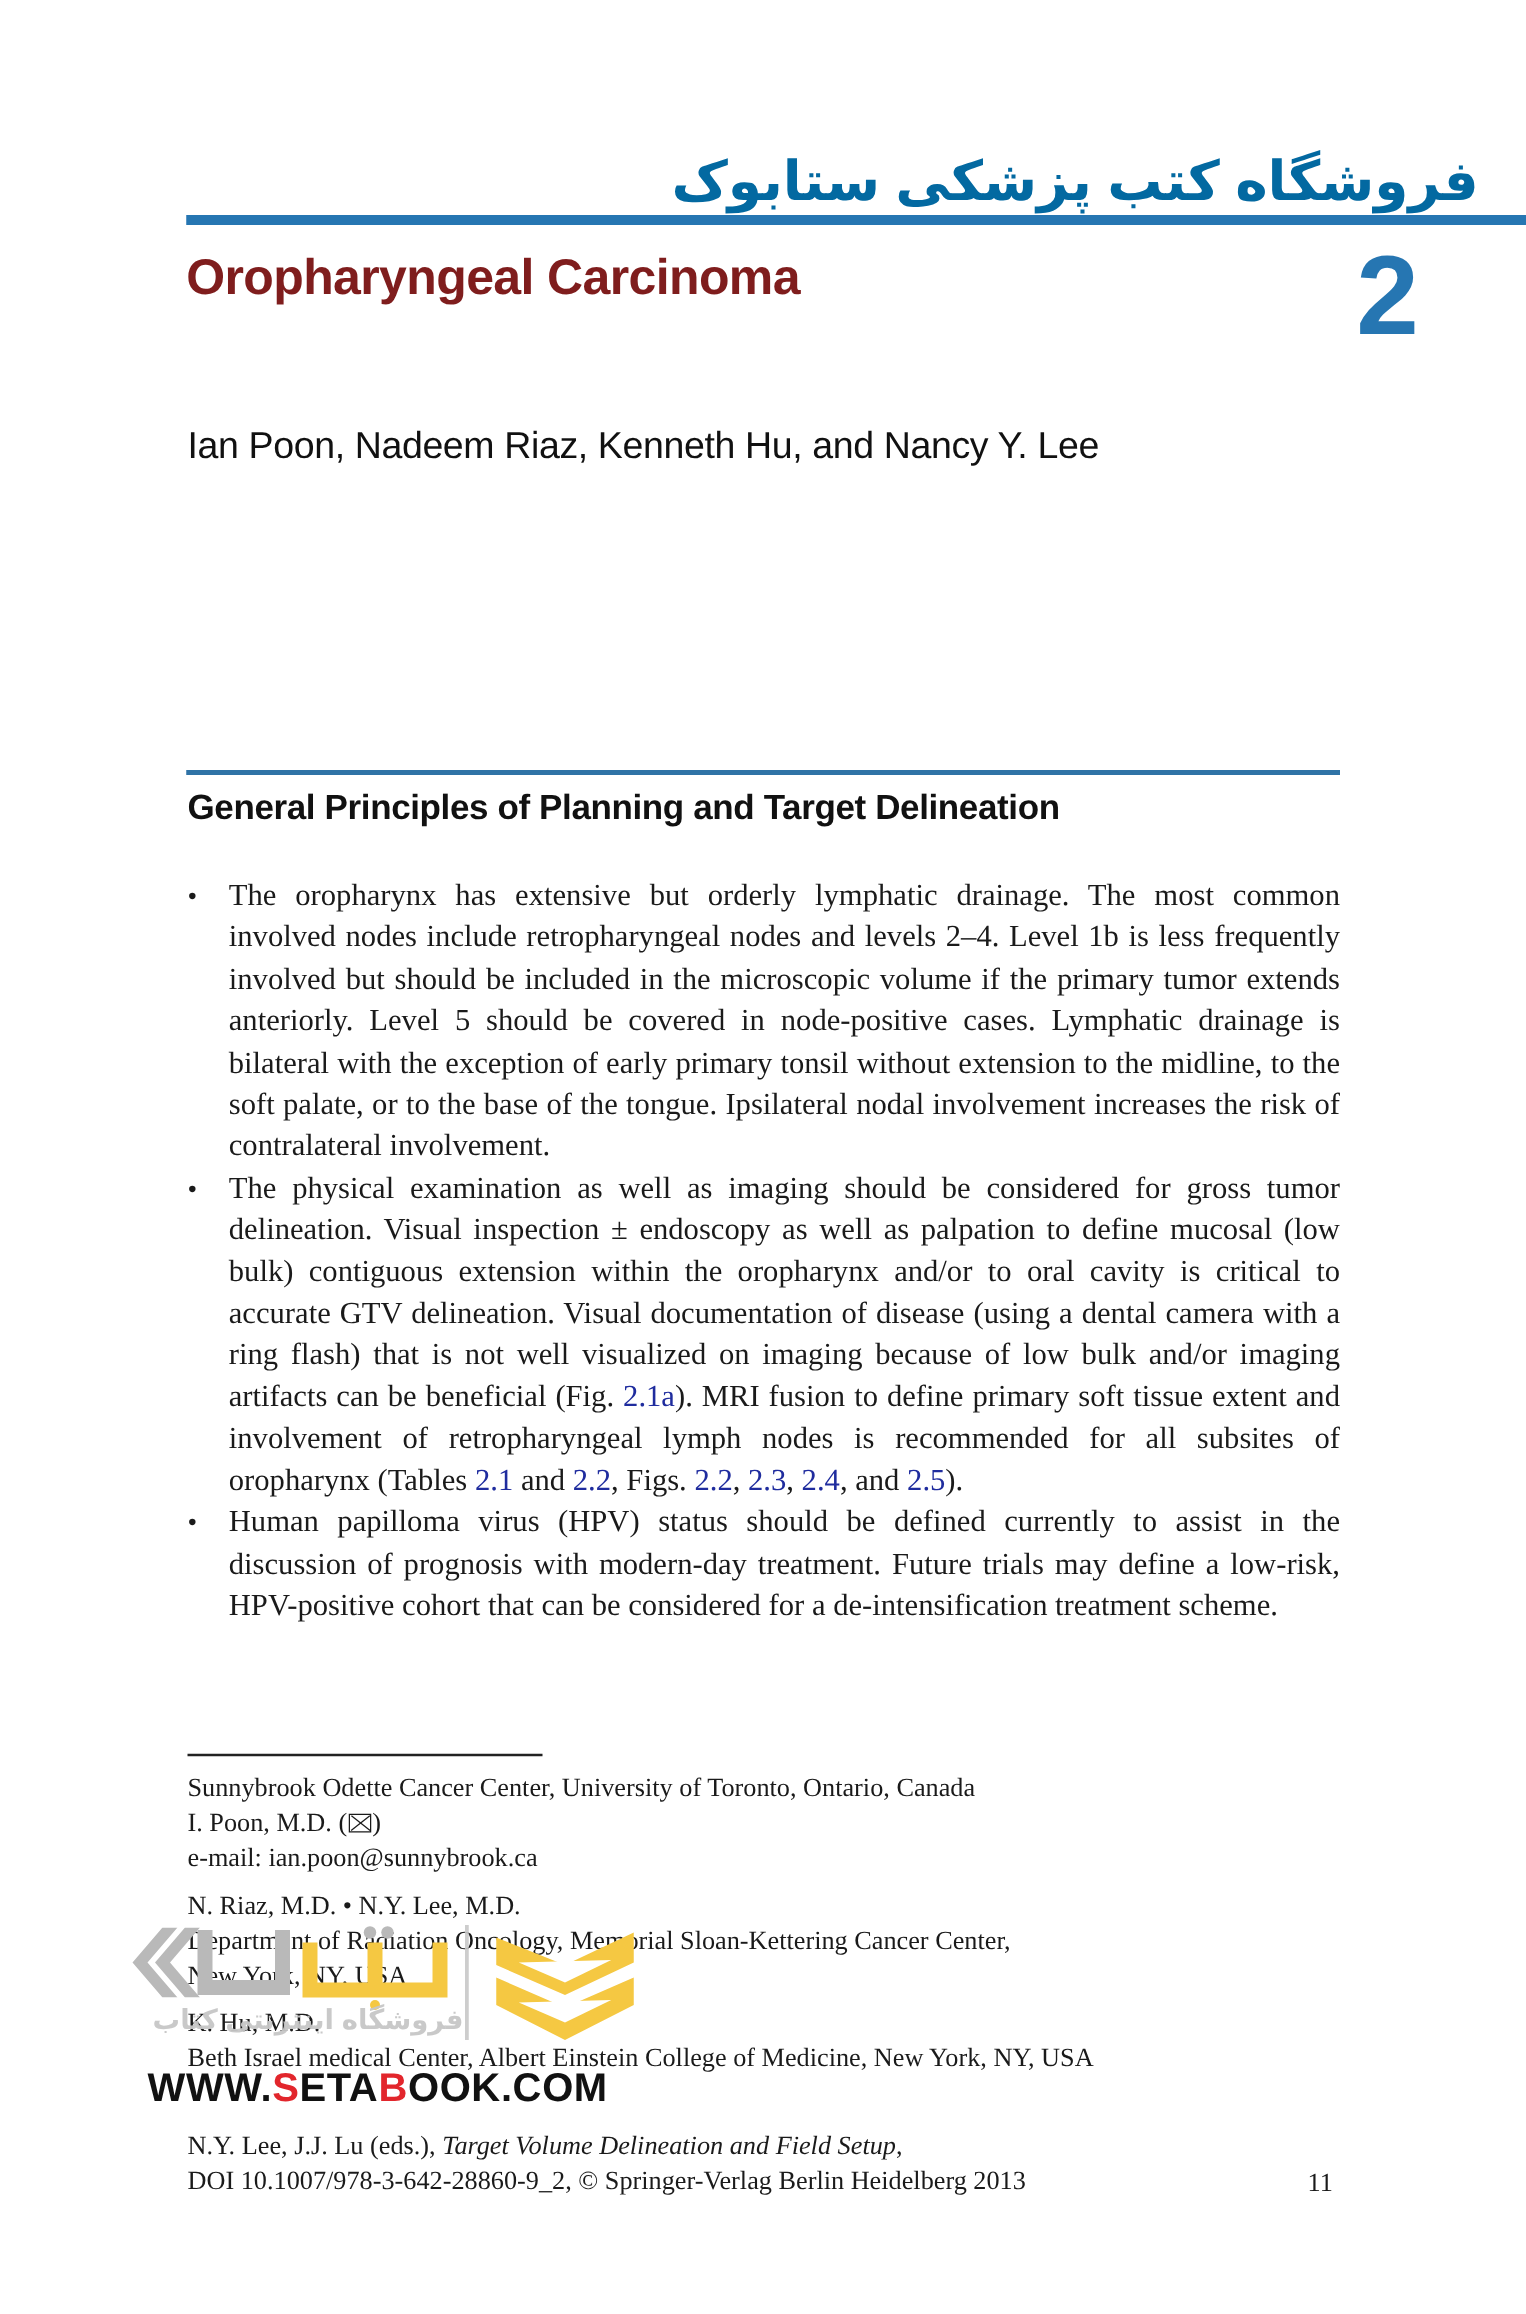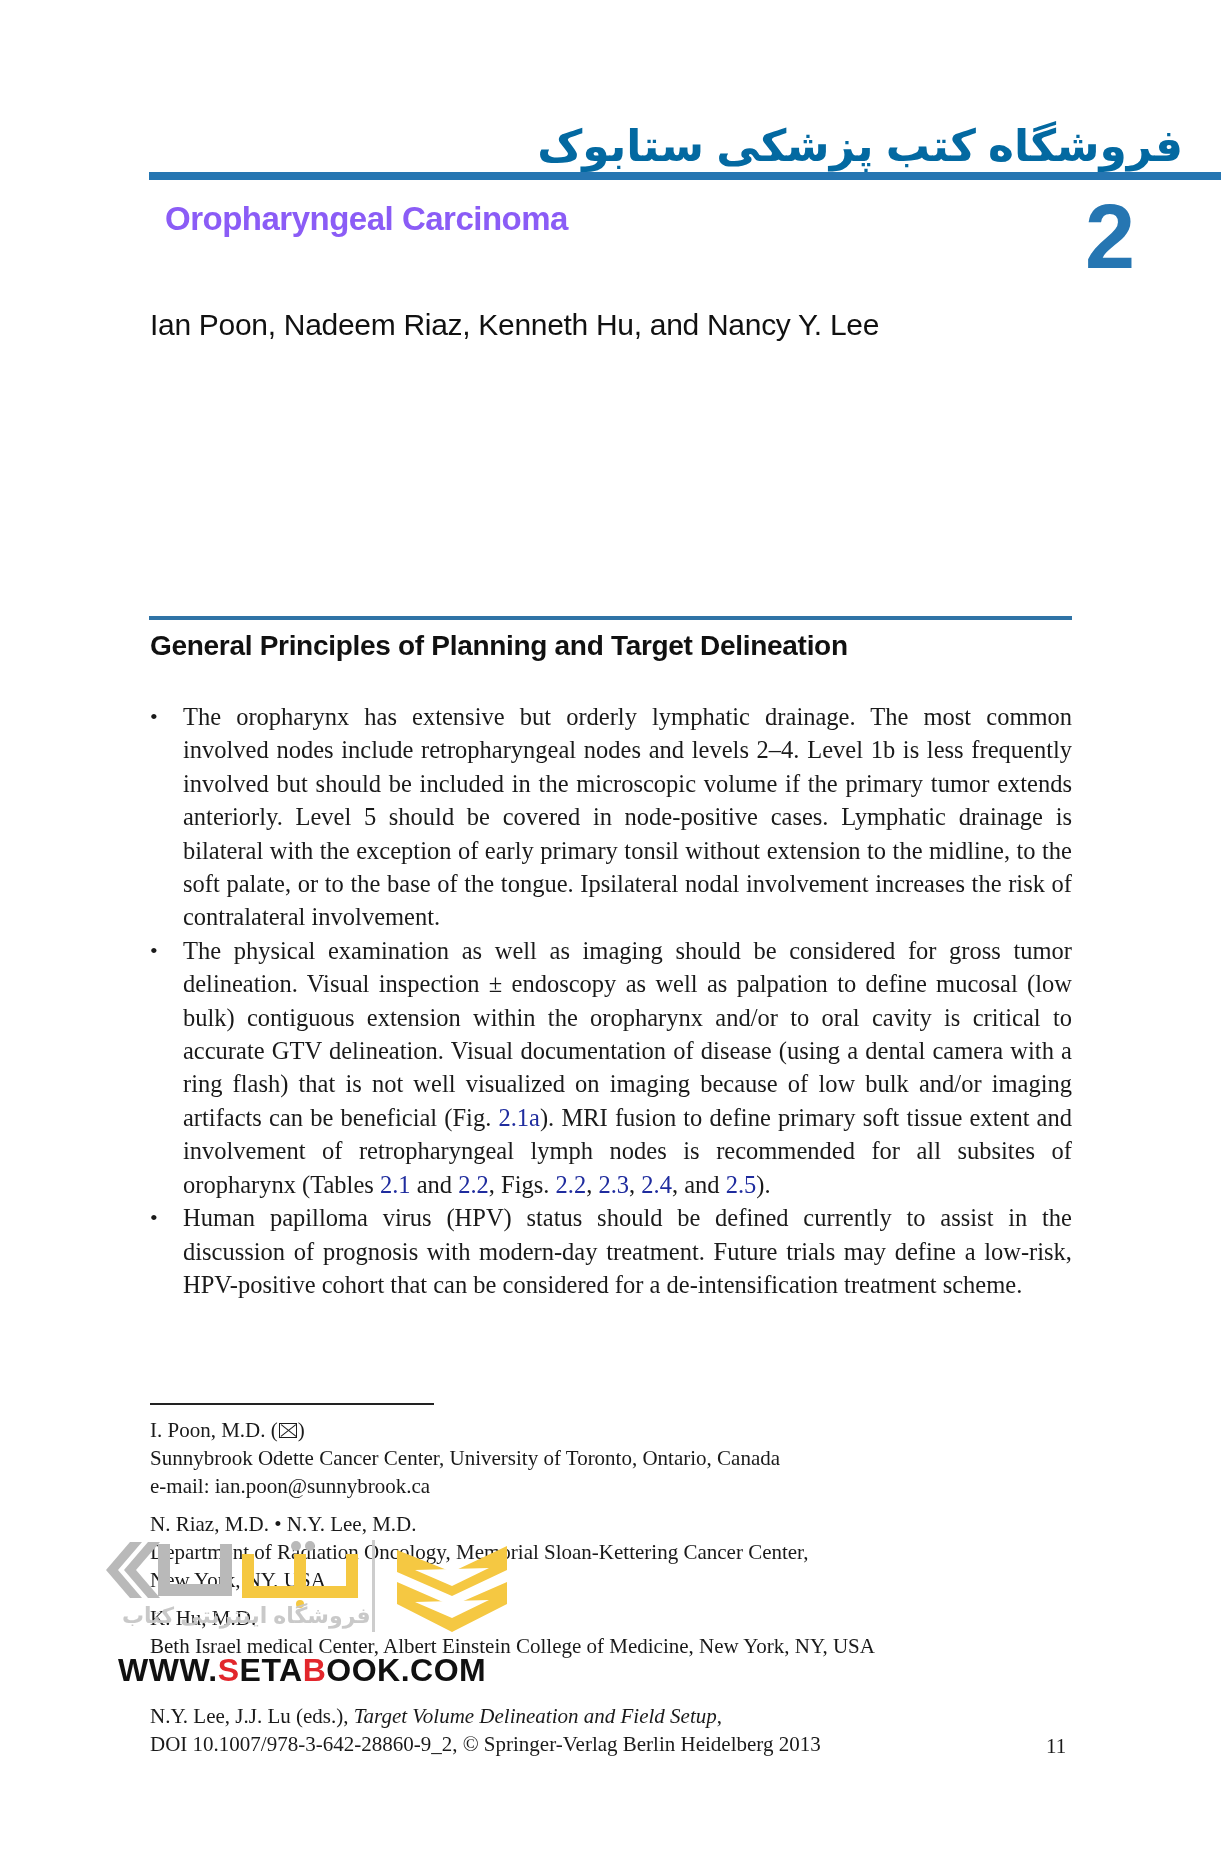--- a/index.html
+++ b/index.html
@@ -3,23 +3,23 @@
 <meta charset="utf-8">
 <style>
   html, body { margin: 0; padding: 0; background: #ffffff; }
   body { width: 1221px; height: 1851px; position: relative; overflow: hidden; color: #1a1a1a; }
   .abs { position: absolute; }
   .serif { font-family: "Liberation Serif", "DejaVu Serif", serif; }
   .sans { font-family: "Liberation Sans", "DejaVu Sans", sans-serif; }
 
   .store-banner { right: 38px; top: 120px; font-size: 44px; font-weight: bold; direction: rtl; color: #0369a1; letter-spacing: 1px; }
   .top-rule { left: 149px; top: 172px; width: 1072px; height: 8px; background: #2676b2; }
-  .chapter-title { left: 165px; top: 200px; font-size: 33px; font-weight: bold; color: #8b5cf6; letter-spacing: -0.5px; }
+  .chapter-title { left: 149px; top: 200px; font-size: 40px; font-weight: bold; color: #7f1d1d; letter-spacing: -0.5px; }
   .chapter-number { left: 1085px; top: 192px; font-size: 90px; font-weight: bold; color: #2676b2; line-height: 1; }
-  .authors { left: 150px; top: 308px; font-size: 30px; color: #111; letter-spacing: -0.3px; text-align: right; }
+  .authors { left: 150px; top: 340px; font-size: 30px; color: #111; letter-spacing: -0.3px; text-align: right; }
 
   .section-rule { left: 149px; top: 616px; width: 923px; height: 4px; background: #2f73a6; }
   .section-heading { left: 150px; top: 630px; font-size: 28px; font-weight: bold; color: #111; letter-spacing: -0.3px; }
 
   .bullets { left: 150px; top: 700px; width: 922px; margin: 0; padding: 0; list-style: none; }
   .bullet { position: relative; padding-left: 33px; font-size: 24.5px; line-height: 33.4px; text-align: justify; color: #1a1a1a; }
   .bullet-dot { position: absolute; left: 0; top: 0; font-size: 22px; }
   .ref { color: #1f2c9e; }
 
   .fn-rule { left: 150px; top: 1403px; width: 284px; height: 2px; background: #222; }
@@ -66,22 +66,22 @@
   </li>
   <li class="bullet">
     <span class="bullet-dot">•</span>
     <span>Human papilloma virus (HPV) status should be defined currently to assist in the discussion of prognosis with modern-day treatment. Future trials may define a low-risk, HPV-positive cohort that can be considered for a de-intensification treatment scheme.</span>
   </li>
 </ul>
 
 <div class="abs fn-rule"></div>
 <div class="abs serif footnotes">
   <div class="fn-block">
+    <div>Sunnybrook Odette Cancer Center, University of Toronto, Ontario, Canada</div>
     <div><span>I. Poon, M.D. (</span><span class="mail-box"></span><span>)</span></div>
-    <div>Sunnybrook Odette Cancer Center, University of Toronto, Ontario, Canada</div>
     <div>e-mail: ian.poon@sunnybrook.ca</div>
   </div>
   <div class="fn-block">
     <div>N. Riaz, M.D. • N.Y. Lee, M.D.</div>
     <div>Department of Radiation Oncology, Memorial Sloan-Kettering Cancer Center,</div>
     <div>New York, NY, USA</div>
   </div>
   <div class="fn-block">
     <div>K. Hu, M.D.</div>
     <div>Beth Israel medical Center, Albert Einstein College of Medicine, New York, NY, USA</div>

